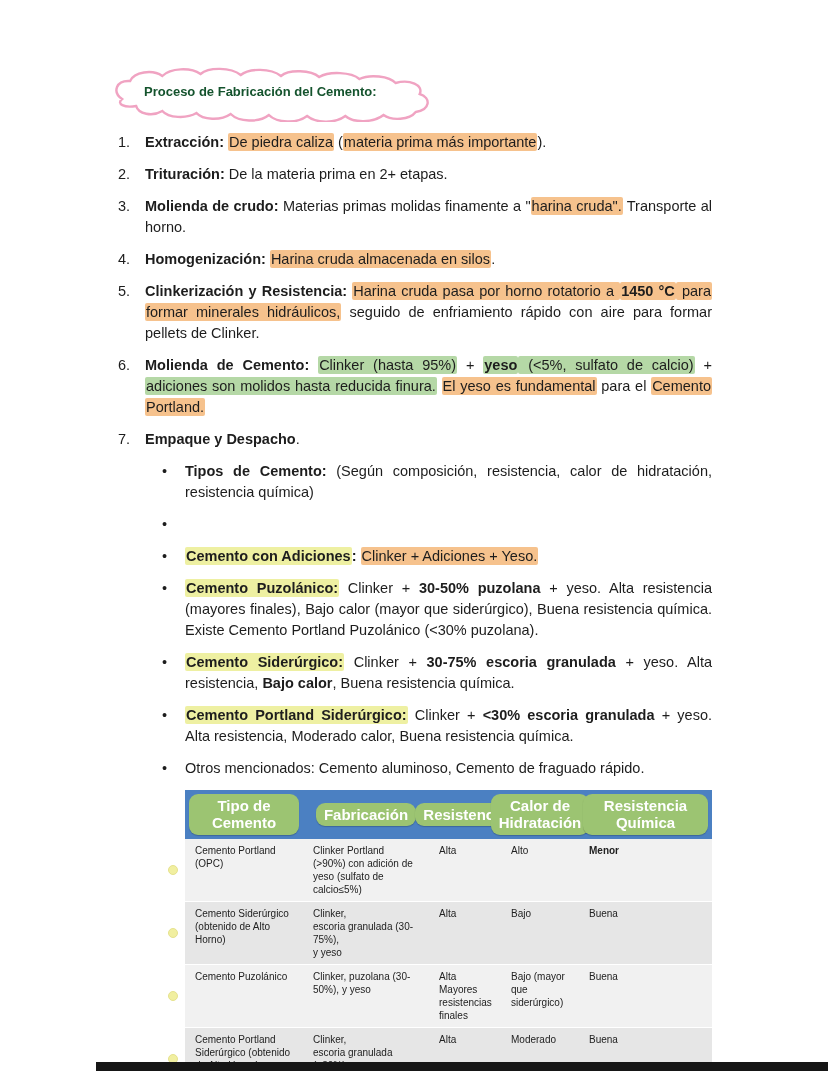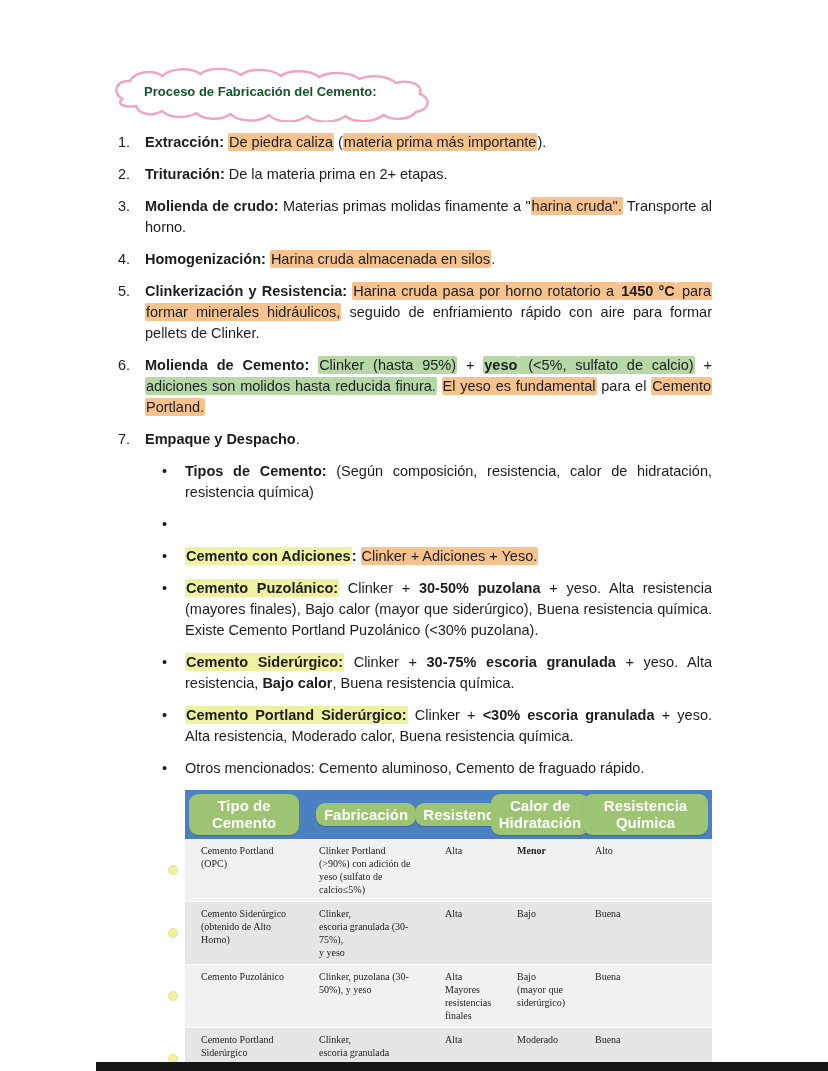--- a/index.html
+++ b/index.html
@@ -45,21 +45,21 @@
   .thead .th:nth-child(4){ width:78px; }
   .thead .th:nth-child(5){ width:133px; }
   .pill {
     background:var(--pill-green,#9cc472); color:#fff; font-weight:bold; font-size:15px;
     line-height:1.15; padding:3px 8px; border-radius:9px; text-align:center;
     box-shadow:0 1px 1px rgba(0,0,0,.2);
   }
   .tr { display:flex; position:relative; border-bottom:1px solid #ffffff; }
   .tr.odd  { background:var(--row-light,#f1f1f1); }
   .tr.even { background:var(--row-dark,#e6e6e6); }
-  .td { flex:none; padding:5px 16px; white-space:pre-line; line-height:1.3;font-family:Liberation Serif, serif; }
+  .td { flex:none; padding:5px 10px; white-space:pre-line; line-height:1.3; }
   .tr .td:nth-child(2){ width:118px; }
   .tr .td:nth-child(3){ width:126px; }
   .tr .td:nth-child(4){ width:72px; }
   .tr .td:nth-child(5){ width:78px; }
   .tr .td:nth-child(6){ width:133px; }
   .td.b { font-weight:bold; }
   .dot {
     position:absolute; left:-17px; top:50%; transform:translateY(-50%);
     width:10px; height:10px; border-radius:50%;
     background:var(--dot-yellow,#f1efa0); border:1px solid #e6e28e;
@@ -158,22 +158,22 @@
           <div class="th">
             <span class="pill">Resistencia Química</span>
           </div>
         </div>
       <div>
           <div class="tr odd">
             <span class="dot"></span>
             <div class="td">Cemento Portland (OPC)</div>
             <div class="td">Clinker Portland (&gt;90%) con adición de yeso (sulfato de calcio≤5%)</div>
             <div class="td">Alta</div>
+            <div class="td">Alto</div>
             <div class="td b">Menor</div>
-            <div class="td">Alto</div>
           </div>
           <div class="tr even">
             <span class="dot"></span>
             <div class="td">Cemento Siderúrgico (obtenido de Alto Horno)</div>
             <div class="td">Clinker,
 escoria granulada (30-75%),
 y yeso</div>
             <div class="td">Alta</div>
             <div class="td">Bajo</div>
             <div class="td">Buena</div>

